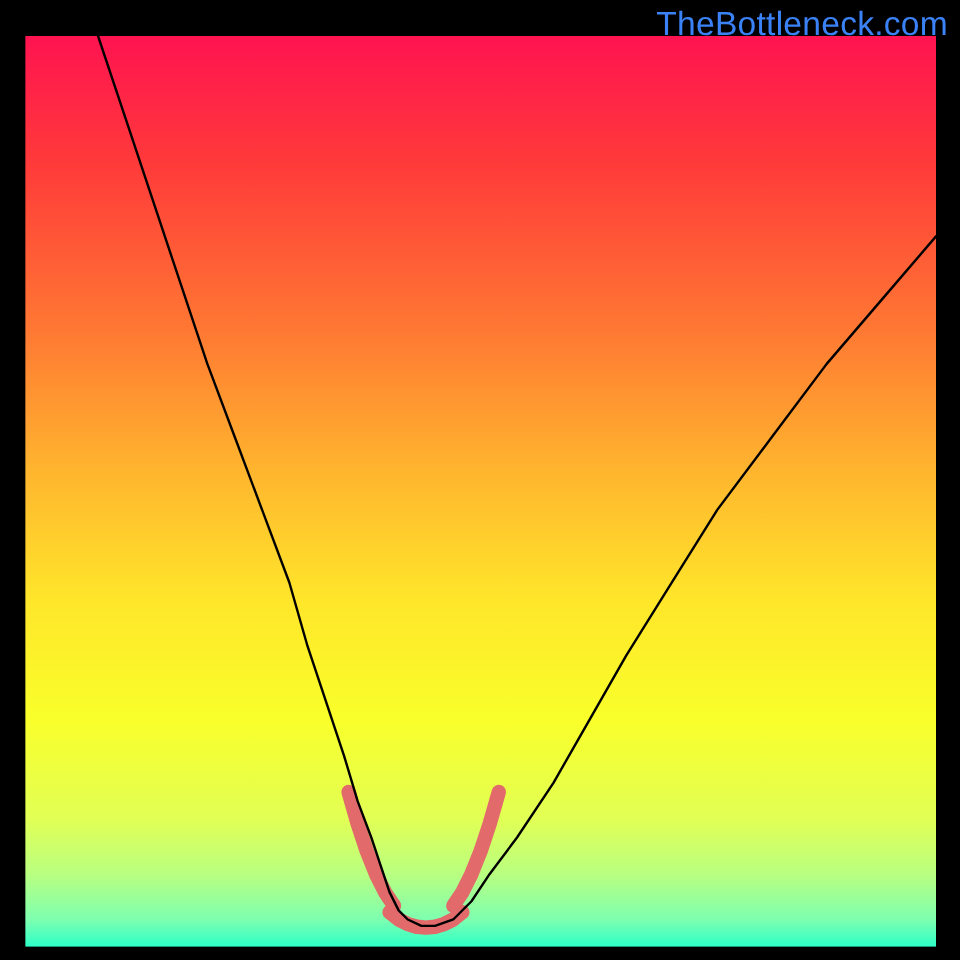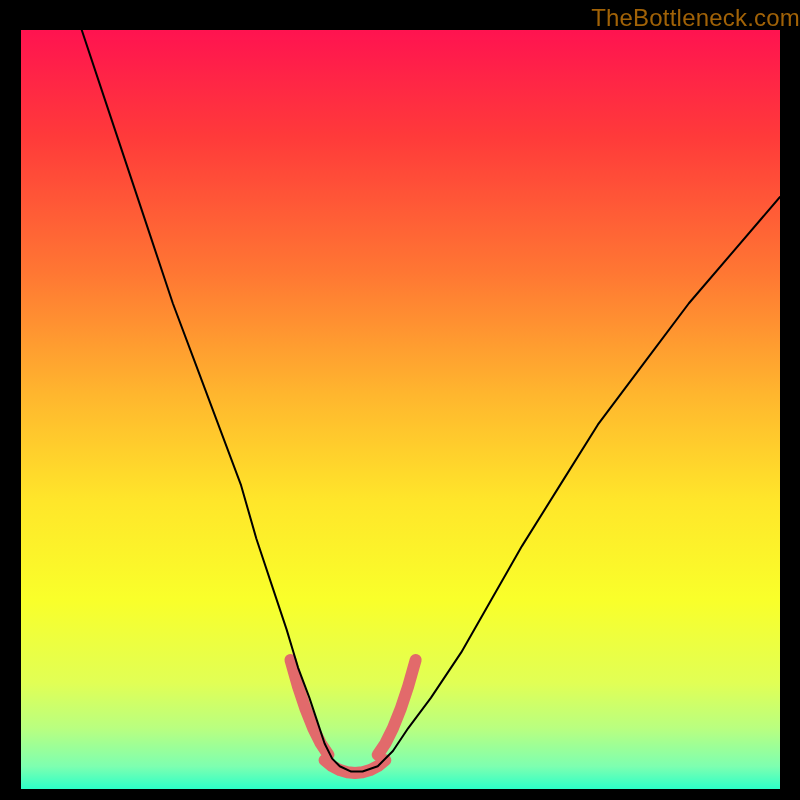--- a/index.html
+++ b/index.html
@@ -6,24 +6,24 @@
   html, body { width: 800px; height: 800px; overflow: hidden; background: #000; }
   .frame {
     position: relative;
     width: 800px;
     height: 800px;
     background: #000;
   }
   .watermark {
     position: absolute;
     top: 4px;
-    right: 0;
+    right: 10px;
     font-family: Arial, Helvetica, sans-serif;
-    font-size: 24px;
-    color: #a16207;
+    font-size: 28px;
+    color: #3b82f6;
     font-weight: 400;
     letter-spacing: 0.2px;
     z-index: 10;
   }
   .plot {
     position: absolute;
     left: 21px;
     top: 30px;
     width: 759px;
     height: 759px;

